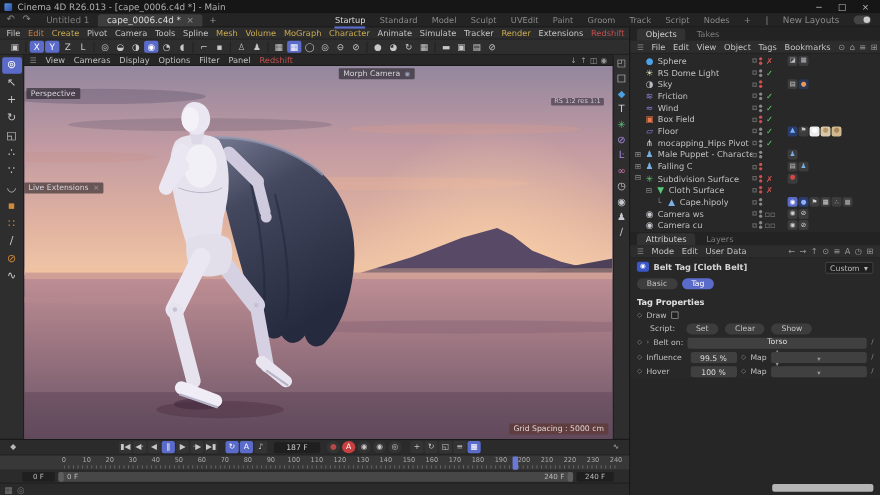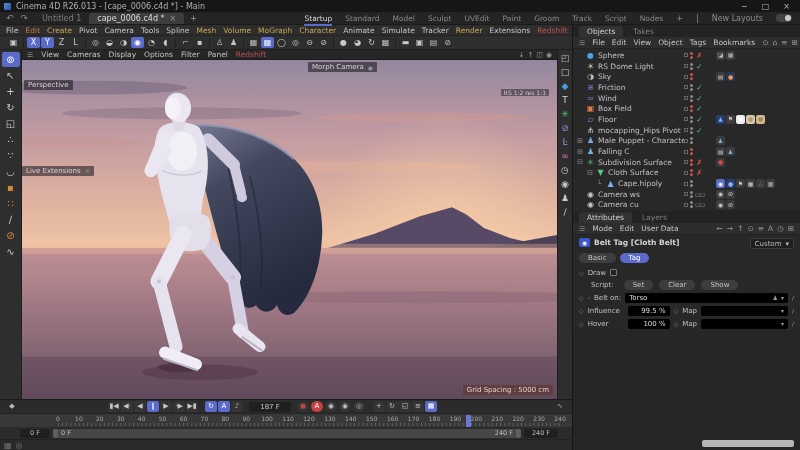--- a/index.html
+++ b/index.html
@@ -102,21 +102,21 @@
   .attr-title{display:flex;align-items:flex-start;gap:4px;padding:3px 6px;font-size:7.5px;color:#d6d6d6;}
   .eyechip{width:11px;height:9px;border-radius:2px;background:#3a57c9;color:#fff;display:flex;align-items:center;justify-content:center;font-size:6px;}
   .preset{margin-left:auto;background:#1f1f1f;border:1px solid #3c3c3c;border-radius:2px;font-size:7px;color:#bbb;padding:0 4px;height:11px;display:flex;align-items:center;gap:4px;}
   .modetabs{display:flex;gap:4px;padding:1px 6px 4px;}
   .pill{background:#3d3d3d;color:#c4c4c4;border-radius:6px;font-size:7px;padding:1px 9px;}
   .pill.on{background:#5b6bc9;color:#fff;}
   .secttitle{font-size:7.5px;font-weight:bold;color:#e0e0e0;padding:3px 6px 2px;}
   .arow{display:flex;align-items:center;gap:4px;padding:1.5px 6px;font-size:7px;color:#c0c0c0;}
   .dia{color:#8a8a8a;font-size:6px;}
   .chk{width:7px;height:7px;border:1px solid #777;background:#222;border-radius:1px;}
-  .afield{background:#000000;border-radius:2px;height:10px;display:flex;align-items:center;padding:0 4px;color:#ddd;gap:3px;}
+  .afield{background:#404040;border-radius:2px;height:10px;display:flex;align-items:center;padding:0 4px;color:#ddd;gap:3px;flex-direction:column;}
   .afield.num{width:42px;justify-content:flex-end;}
   .afield.grow{flex:1;}
   .fic{color:#999;font-size:6px;}
   .bottomfill{flex:1;background:#262626;}
 </style>
 </head>
 <body>
 
 <div id="app">
 
@@ -766,20 +766,21 @@
           <span style="font-weight:bold;">Belt Tag [Cloth Belt]</span>
           <span class="preset">
             <span>Custom</span>
             <span>▾</span>
           </span>
         </div>
         <div class="modetabs" id="attr-mode-tabs">
             <span class="pill">Basic</span>
             <span class="pill on">Tag</span>
           </div>
+        <div class="secttitle">Tag Properties</div>
 
         <div class="arow">
           <span class="dia">◇</span>
           <span>Draw</span>
           <span class="chk"></span>
         </div>
         <div class="arow">
           <span style="width:8px;"></span>
           <span>Script:</span>
           <span id="points-buttons" style="display:flex;gap:6px;margin-left:6px;">

